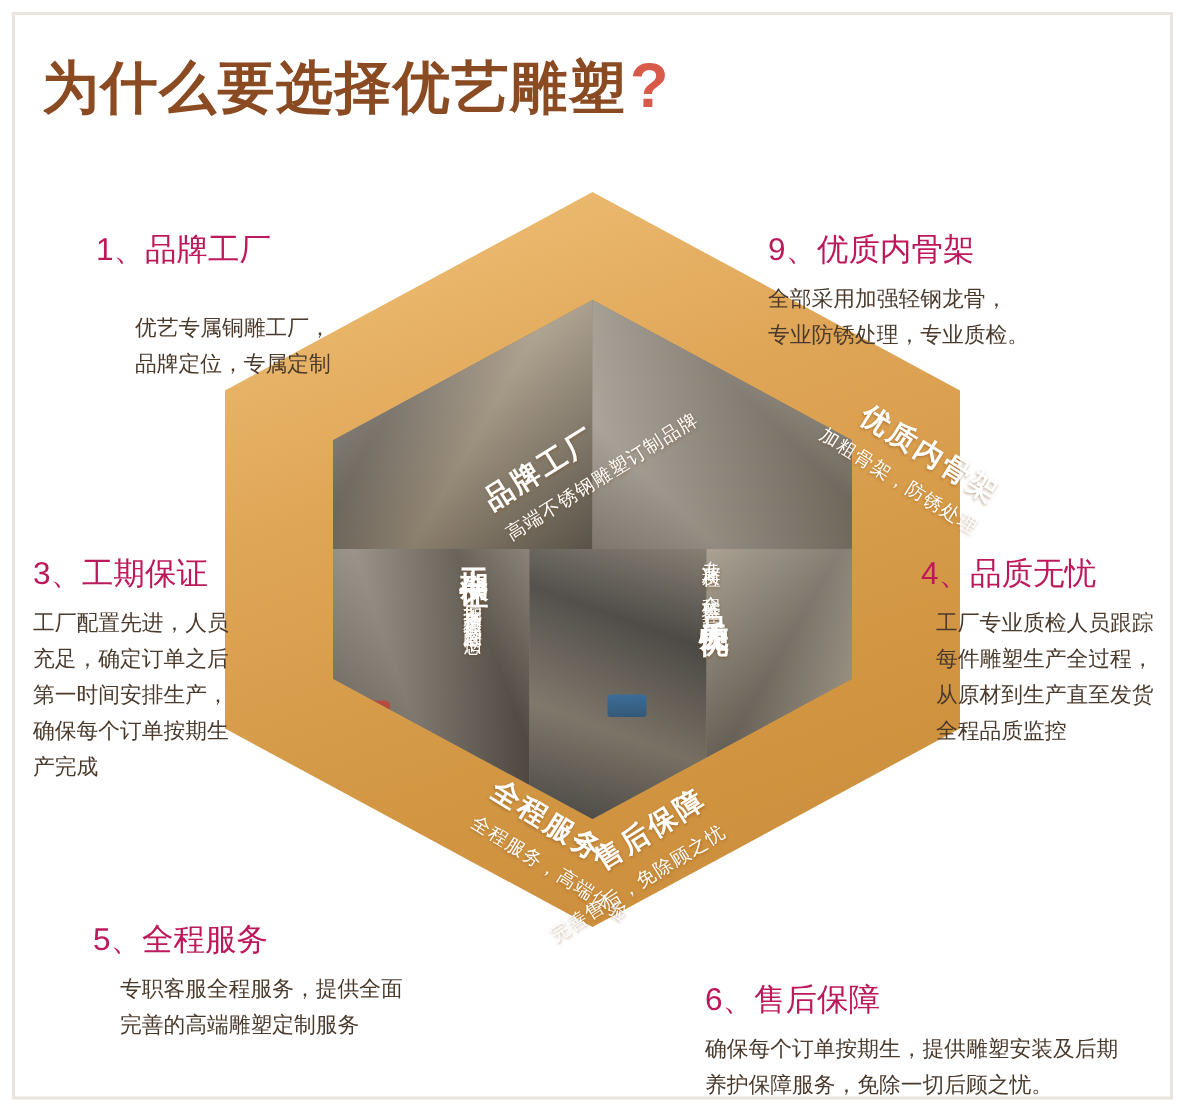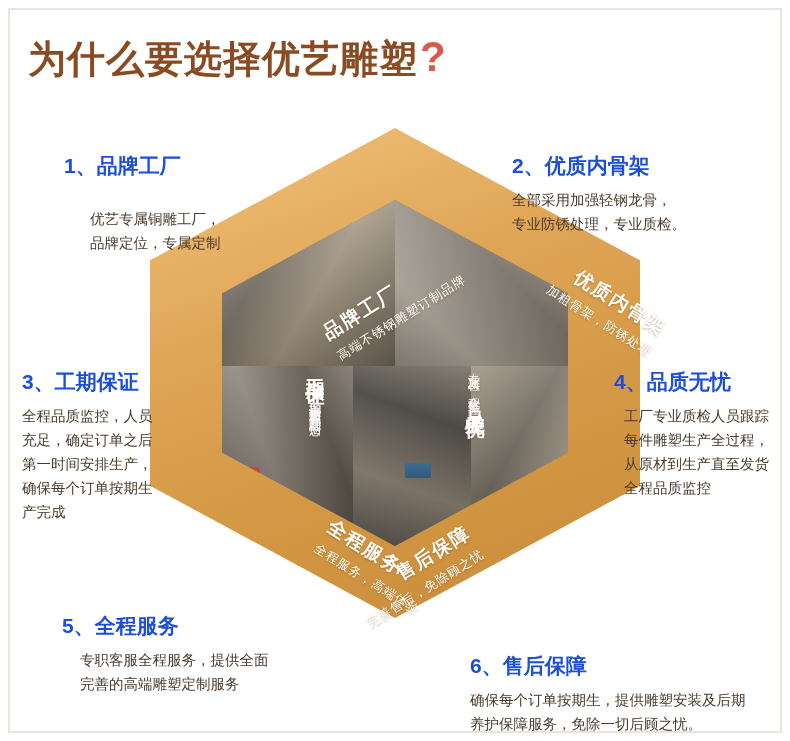--- a/index.html
+++ b/index.html
@@ -210,22 +210,22 @@
     transform-origin: right top;
     text-align: right;
   }
 
   
   .block {
     position: absolute;
   }
   .block .bk-head {
     font-size: 21px;
-    font-weight: bold;
-    color: #1d4ed8;
+    font-weight: normal;
+    color: #be185d;
     white-space: nowrap;
     margin-bottom: 9px;
   }
   .block .bk-body {
     font-size: 14.5px;
     color: #4a3a2c;
     line-height: 1.65;
     white-space: pre-line;
   }
   .block.right .bk-head,
@@ -301,28 +301,28 @@
     </div>
   </div>
 
   <div class="block" id="block-1">
     <div class="bk-head">1、品牌工厂</div>
     <div class="bk-body">优艺专属铜雕工厂，
 品牌定位，专属定制</div>
   </div>
 
   <div class="block right" id="block-2">
-    <div class="bk-head">2、优质内骨架</div>
+    <div class="bk-head">9、优质内骨架</div>
     <div class="bk-body">全部采用加强轻钢龙骨，
 专业防锈处理，专业质检。</div>
   </div>
 
   <div class="block" id="block-3">
     <div class="bk-head">3、工期保证</div>
-    <div class="bk-body">全程品质监控，人员
+    <div class="bk-body">工厂配置先进，人员
 充足，确定订单之后
 第一时间安排生产，
 确保每个订单按期生
 产完成</div>
   </div>
 
   <div class="block right" id="block-4">
     <div class="bk-head">4、品质无忧</div>
     <div class="bk-body">工厂专业质检人员跟踪
 每件雕塑生产全过程，

